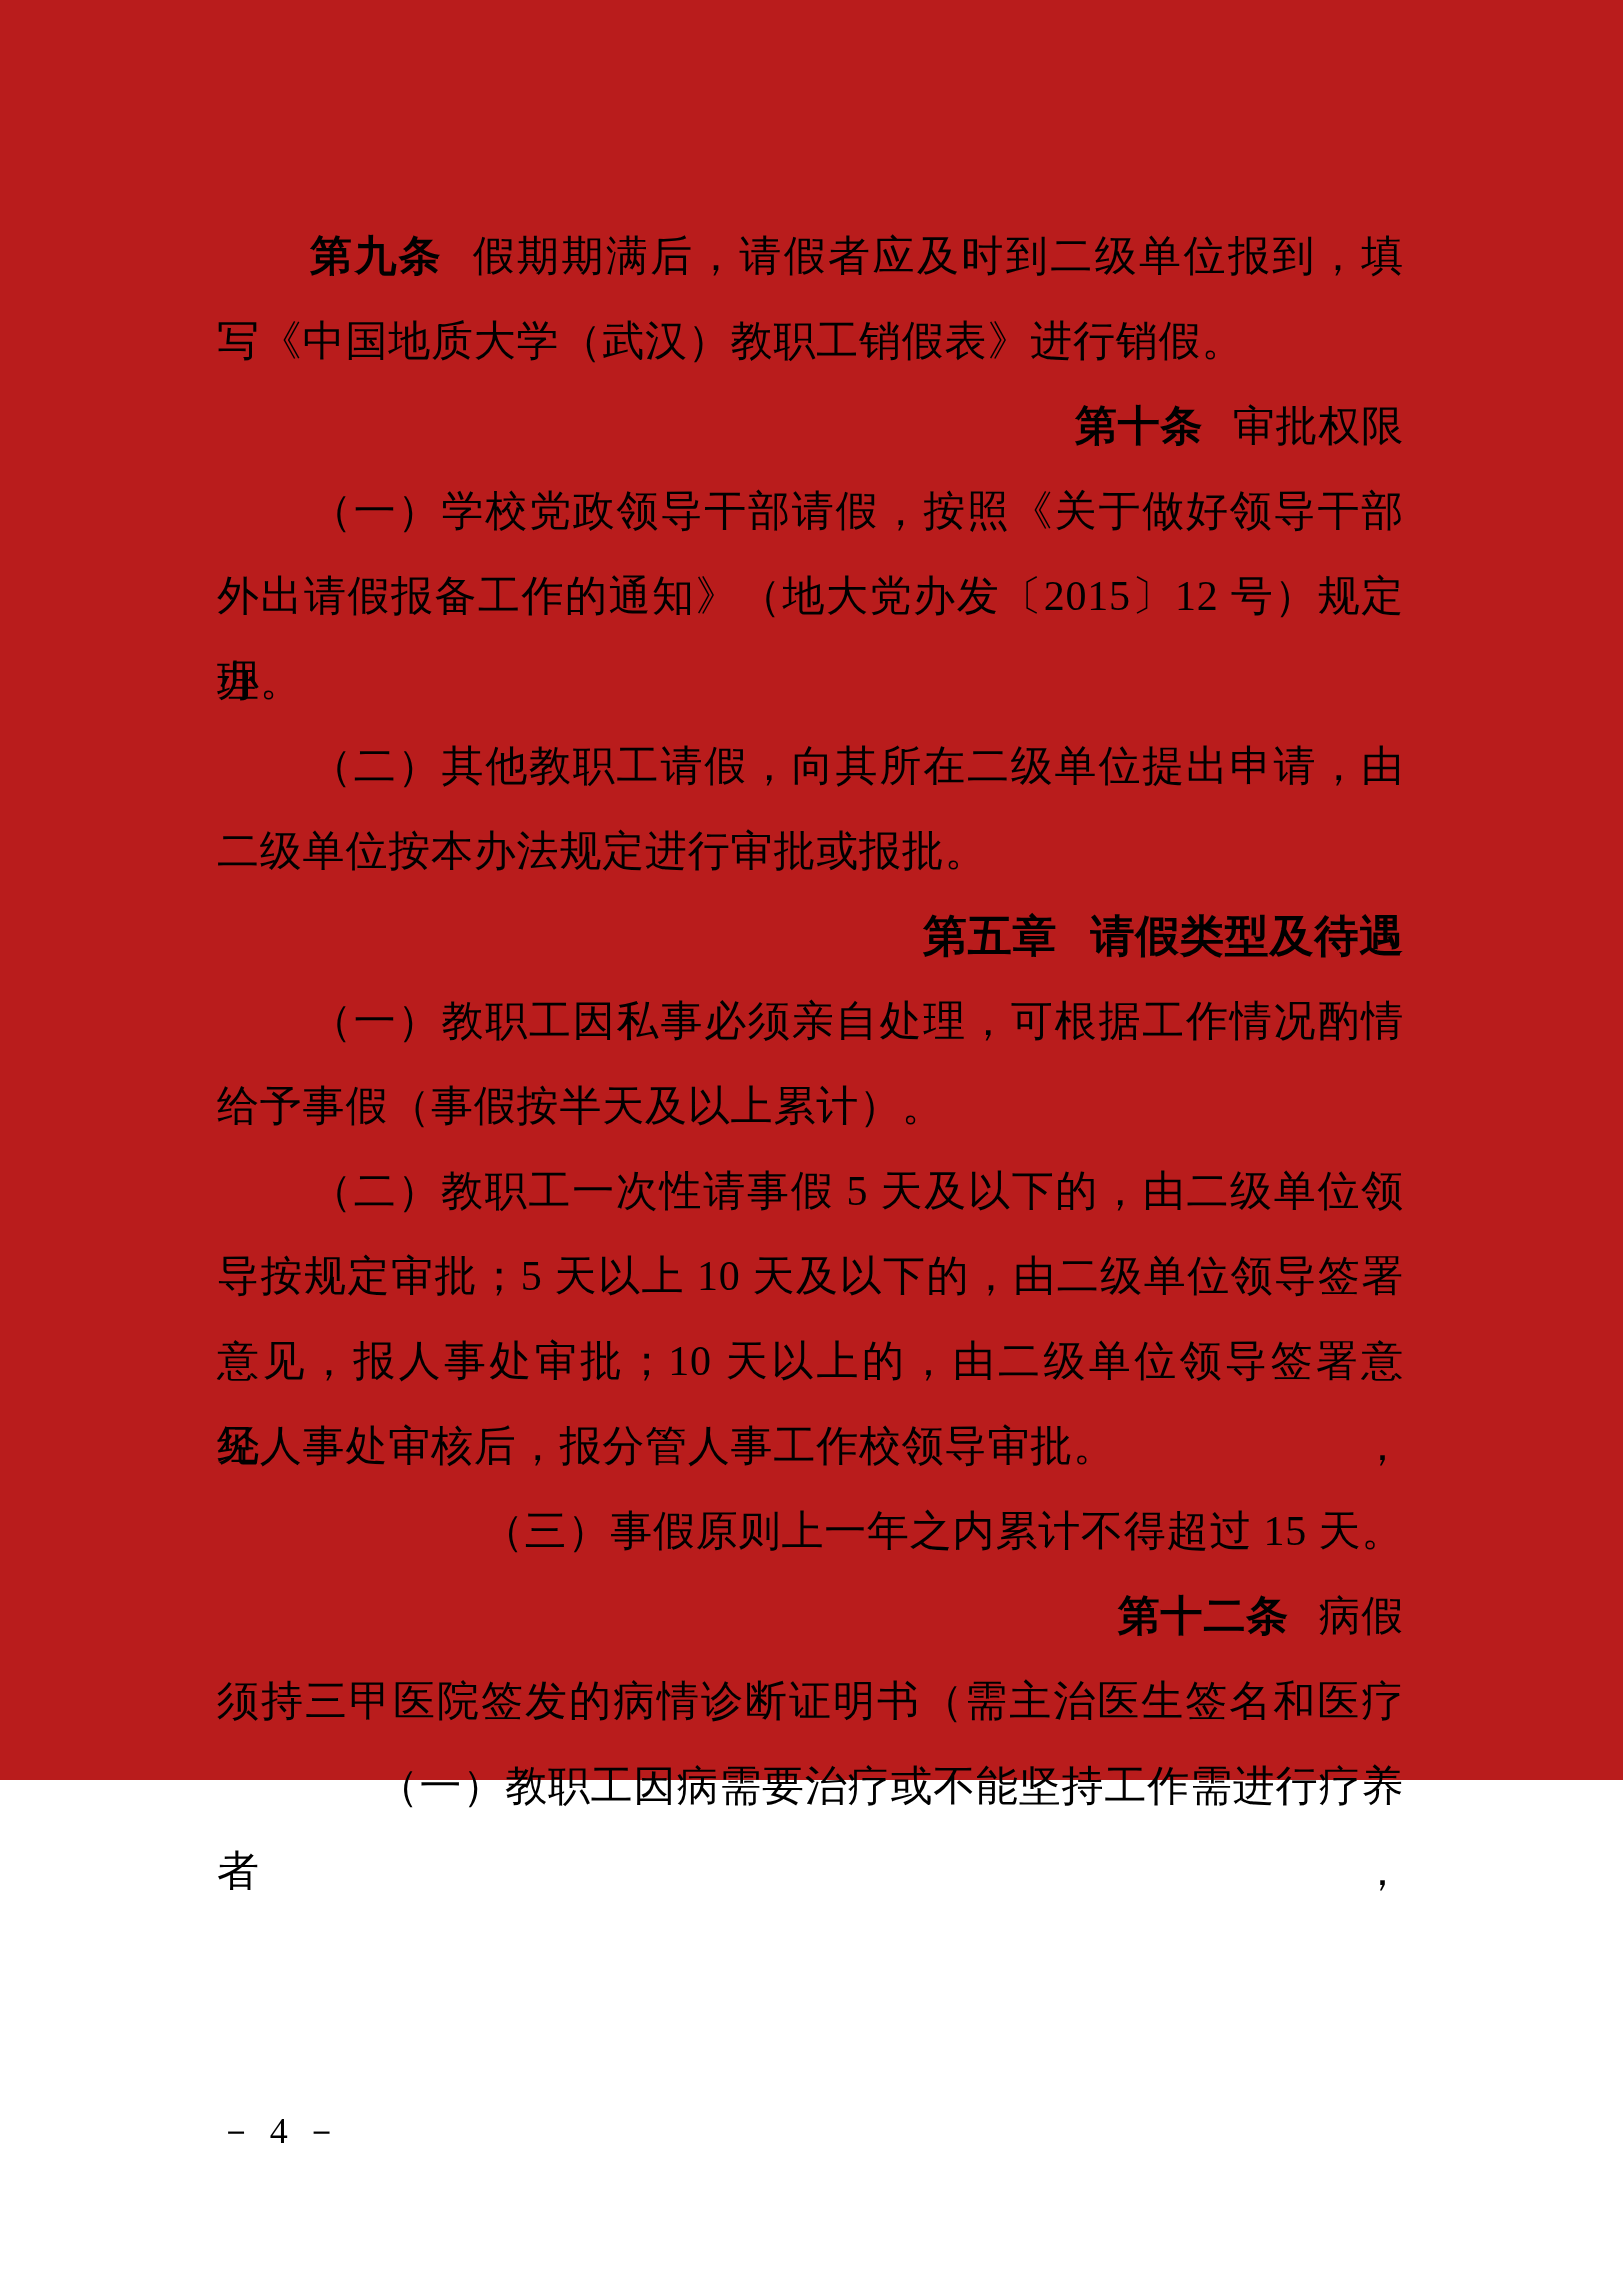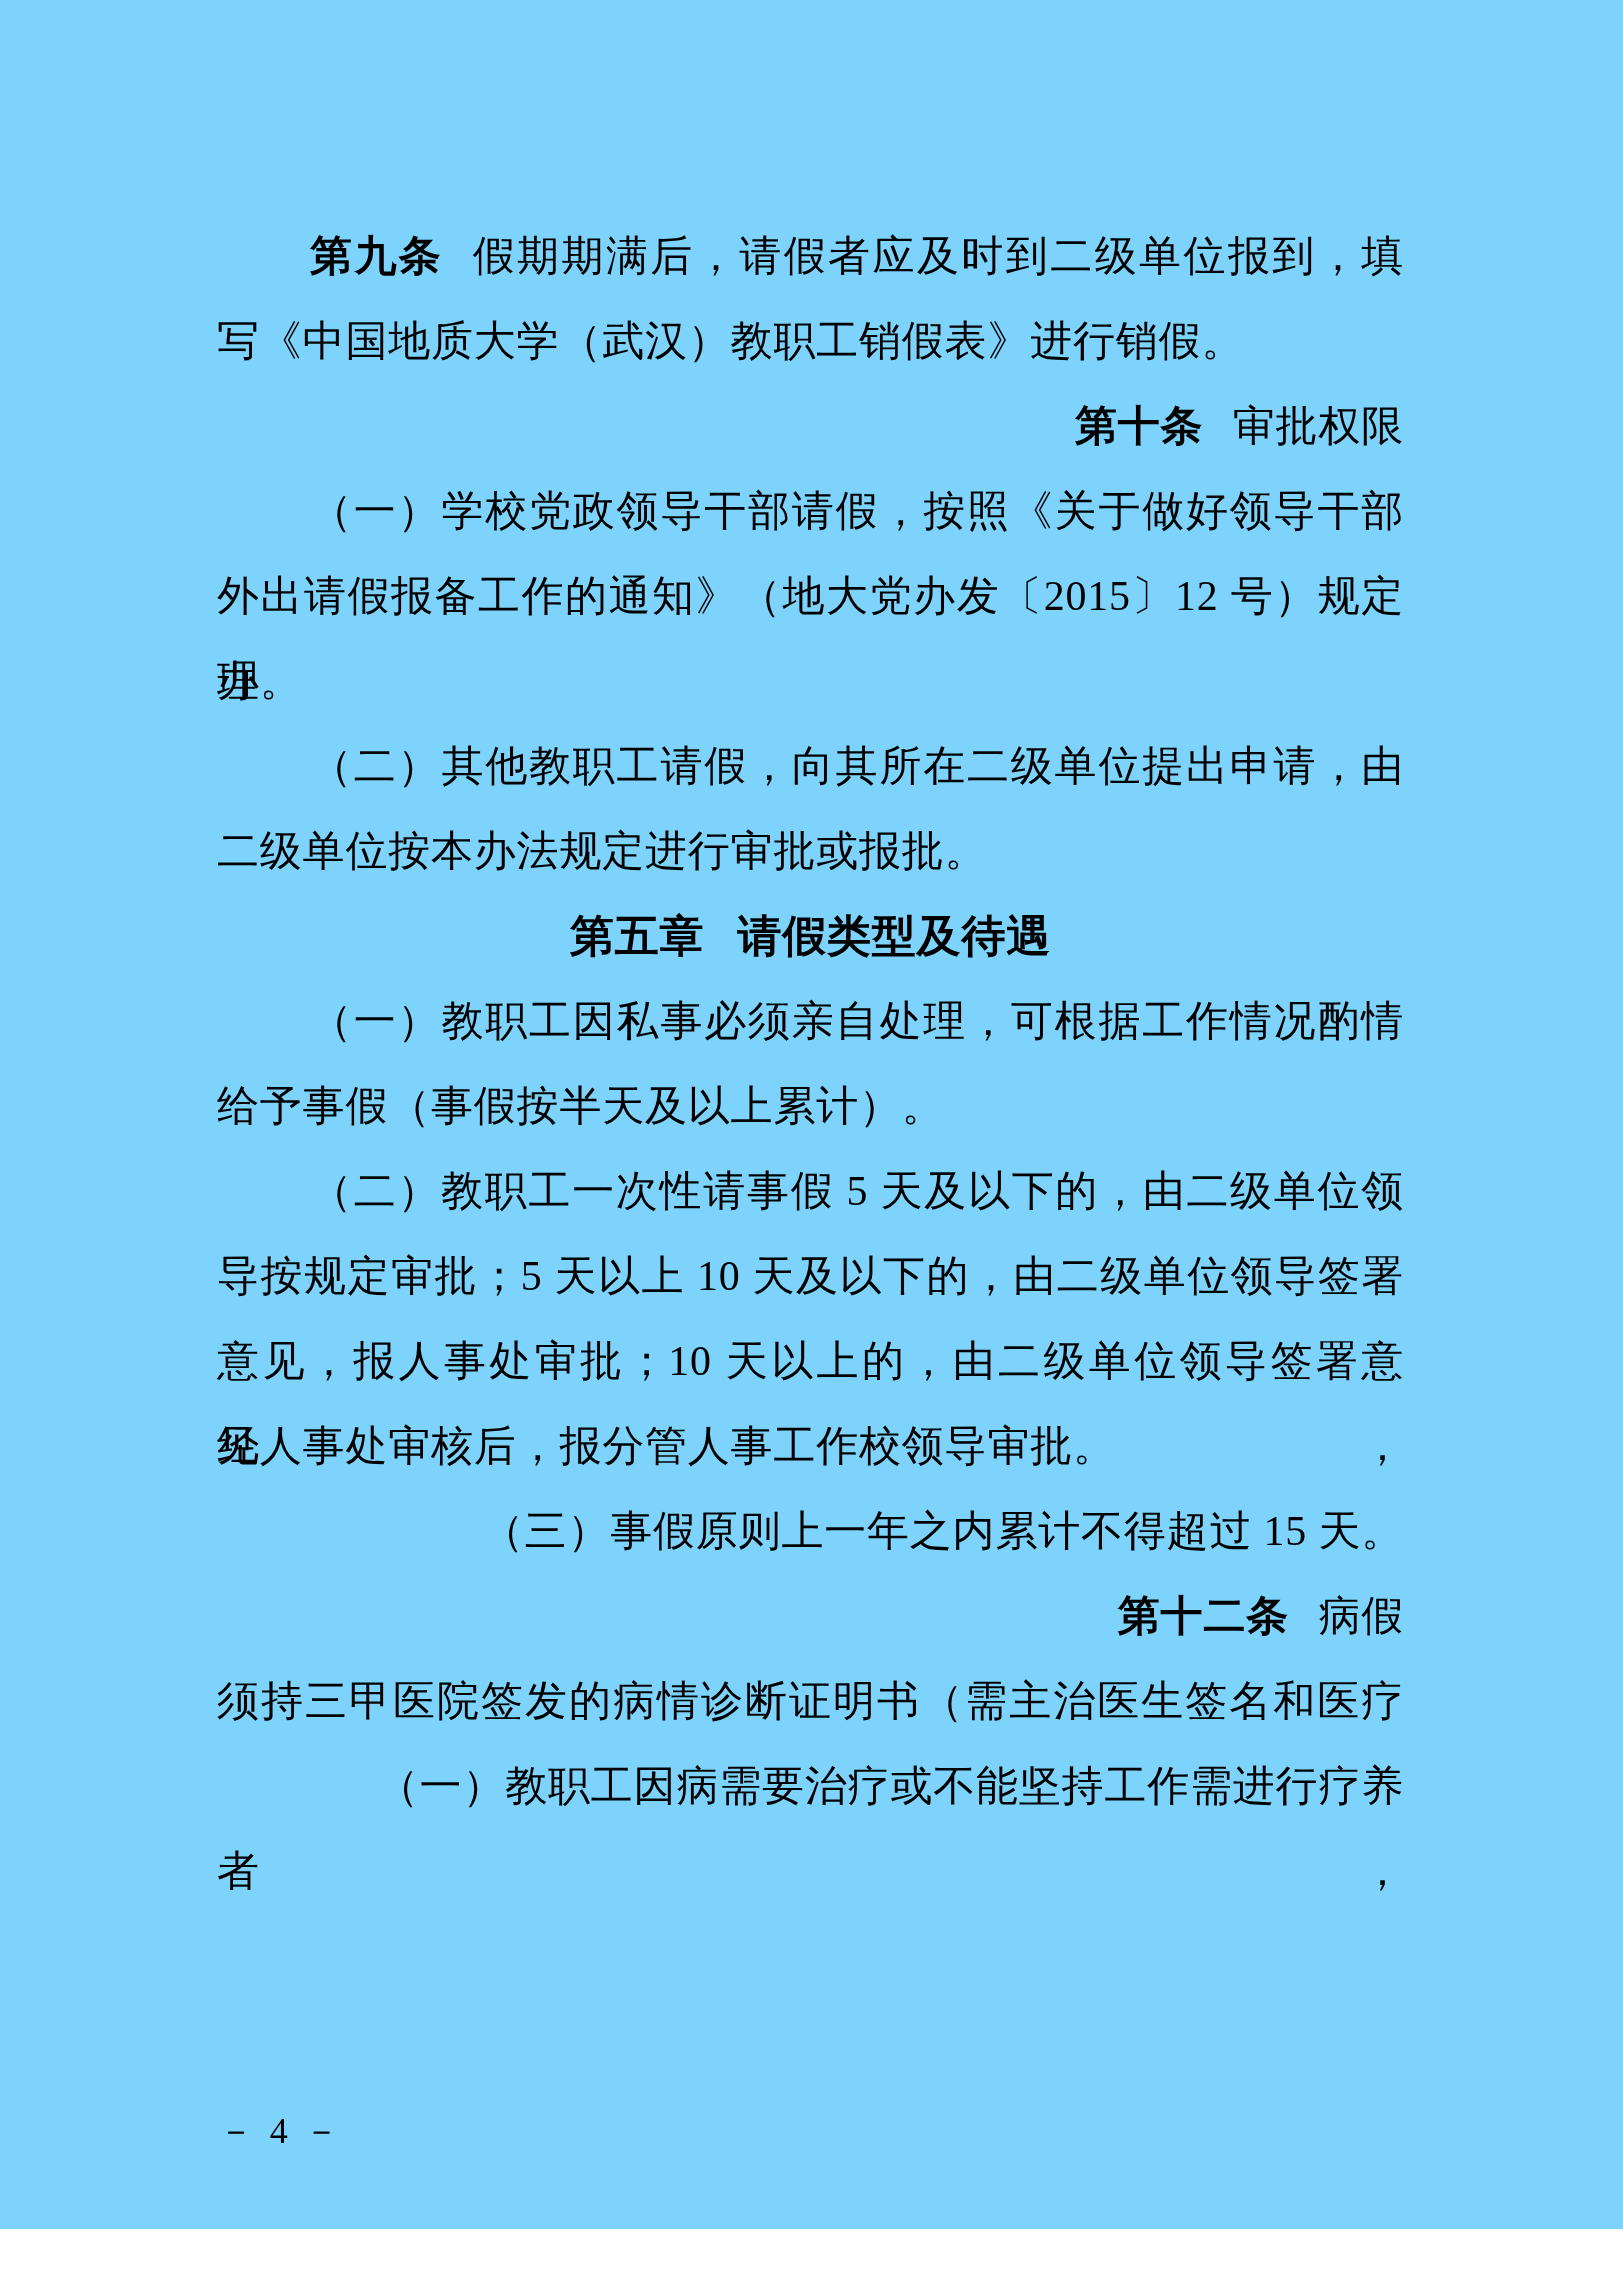--- a/index.html
+++ b/index.html
@@ -7,22 +7,22 @@
   body {
     width: 1623px;
     height: 2295px;
     position: relative;
     font-family: "Liberation Serif", "DejaVu Serif", serif;
     color: #000000;
   }
   .sheet {
     position: absolute;
     left: 0; top: 0;
-    width: 1623px; height: 2229px;
-    background: #7dd3fc;
+    width: 1623px; height: 1780px;
+    background: #b91c1c;
   }
   .textblock {
     position: absolute;
     left: 217px;
     top: 214px;
     width: 1187px;
   }
   .ln {
     height: 85px;
     line-height: 85px;
@@ -37,21 +37,21 @@
     text-align-last: justify;
     text-justify: inter-character;
   }
   .ln.indent { text-indent: 93px; text-align: right; }
   .term { font-weight: bold; margin-right: 0.7em; }
   .chapter {
     height: 85px;
     line-height: 85px;
     font-size: 44px;
     font-weight: bold;
-    text-align: center;
+    text-align: right;
     letter-spacing: 0.8px;
   }
   .chapter .gap { display: inline-block; width: 0.75em; }
   .pagenum {
     position: absolute;
     left: 218px;
     top: 2111px;
     font-size: 36px;
     line-height: 41px;
     letter-spacing: 3.4px;

